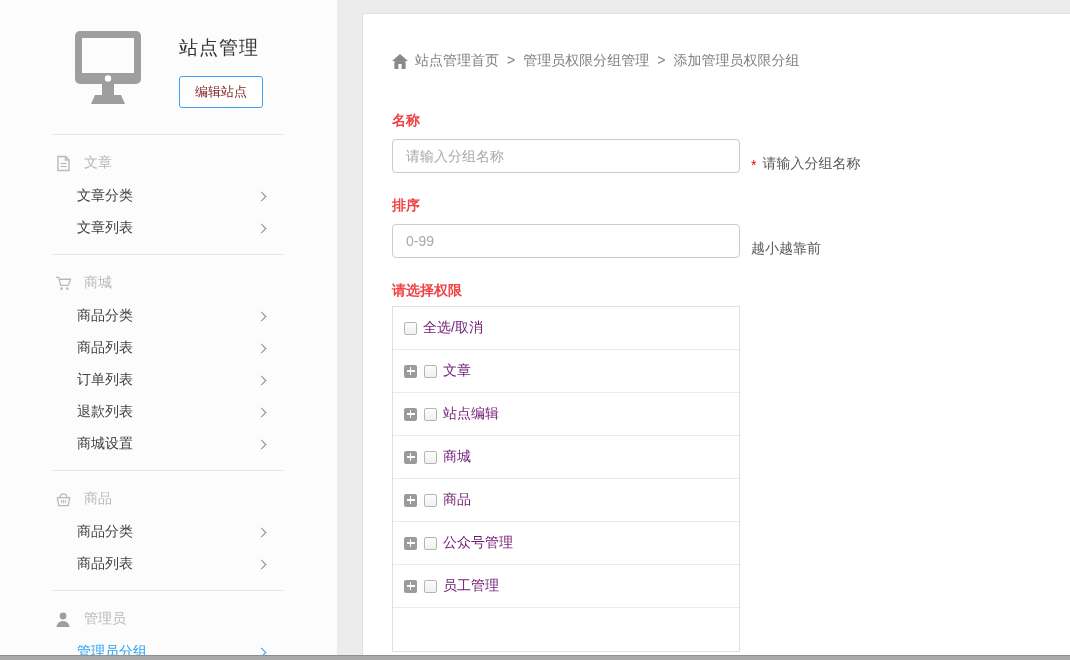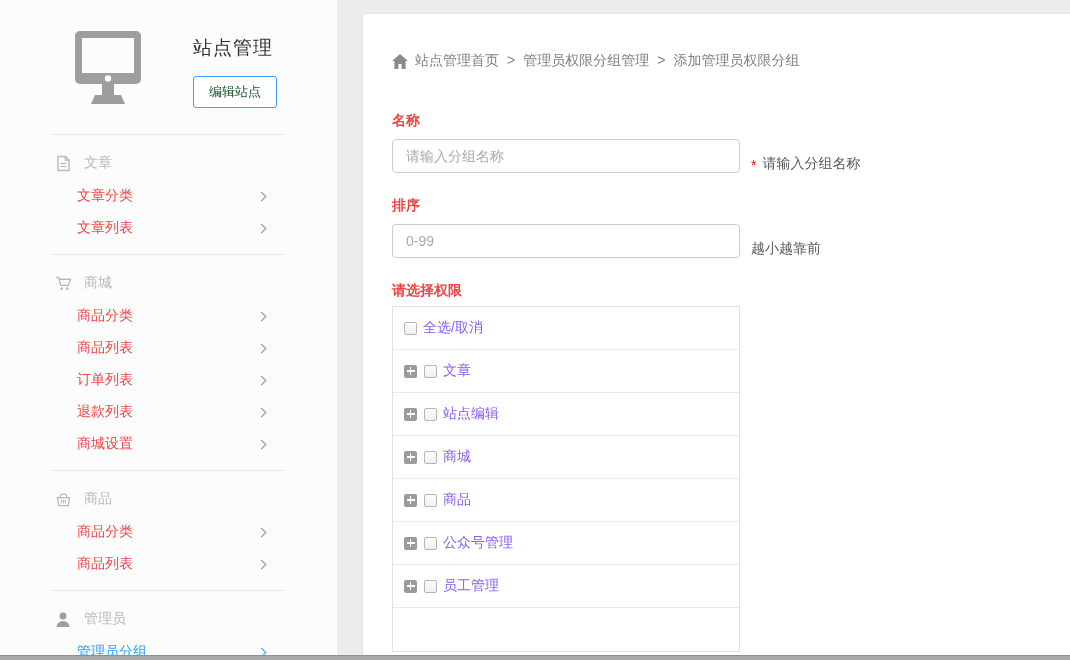--- a/index.html
+++ b/index.html
@@ -10,40 +10,40 @@
     font-family:"Liberation Sans", sans-serif;
     color:#333;
   }
   
   .sidebar {
     position:absolute; left:0; top:0; width:337px; height:660px;
     background:#fcfcfc;
   }
   .logo-area { display:flex; padding:30px 0 0 63px; margin-bottom:26px; }
   .monitor-wrap { width:82px; height:75px; }
-  .logo-right { margin-left:48px; }
+  .logo-right { margin-left:34px; }
   .site-title { font-size:19px; color:#333; letter-spacing:1px; margin-top:5px; }
   .edit-btn {
     margin-top:15px; display:inline-block;
-    background:#fff; border:1px solid #3e9ff7; color:#14532d;
+    background:#fff; border:1px solid #3e9ff7; color:#7f1d1d;
     font-size:13px; padding:6px 15px; border-radius:3px; cursor:pointer;
     font-family:Liberation Mono, monospace;
   }
   .divider { height:1px; background:#e7e7e7; margin:0 53px 0 52px; }
   .section-header {
     display:flex; align-items:center; gap:12px;
     padding:17px 0 0 55px; height:39px;
     color:#b9b9b9; font-size:14px;
   }
   .section-header .s-icon { width:17px; height:17px; display:inline-flex; }
   .section-items { padding:6px 0 10px; }
   .nav-item {
     display:flex; align-items:center; justify-content:space-between;
     height:32px; margin:0 72px 0 0; padding-left:77px;
-    font-size:14px; color:#ef4444; cursor:pointer;
+    font-size:14px; color:#404040; cursor:pointer;
   }
   .chev {
     width:7px; height:7px; flex:none;
     border-top:1px solid #8c8c8c; border-right:1px solid #8c8c8c;
     transform:rotate(45deg); margin-top:1px;
   }
   .nav-item.active { color:#2aa4f7; }
   .nav-item.active .chev { border-color:#2aa4f7; }
   
   .main {
@@ -81,21 +81,21 @@
   .plus::before {
     content:""; position:absolute; left:2.5px; right:2.5px; top:5.8px; height:1.6px; background:#fff;
   }
   .plus::after {
     content:""; position:absolute; top:2.5px; bottom:2.5px; left:5.8px; width:1.6px; background:#fff;
   }
   .cb {
     width:13px; height:13px; border:1px solid #b5b5b5; border-radius:2px;
     background:linear-gradient(#fdfdfd,#f0f0f0); margin-right:6px; flex:none; cursor:pointer;
   }
-  .perm-label { font-size:14px; color:#8b5cf6; }
+  .perm-label { font-size:14px; color:#701a75; }
   
   .bottom-bar {
     position:absolute; left:0; right:0; bottom:0; height:5px;
     background:#a9a9a9; border-top:1px solid #8f8f8f; z-index:20;
   }
 </style>
 </head>
 <body>
 
 <div class="app">

